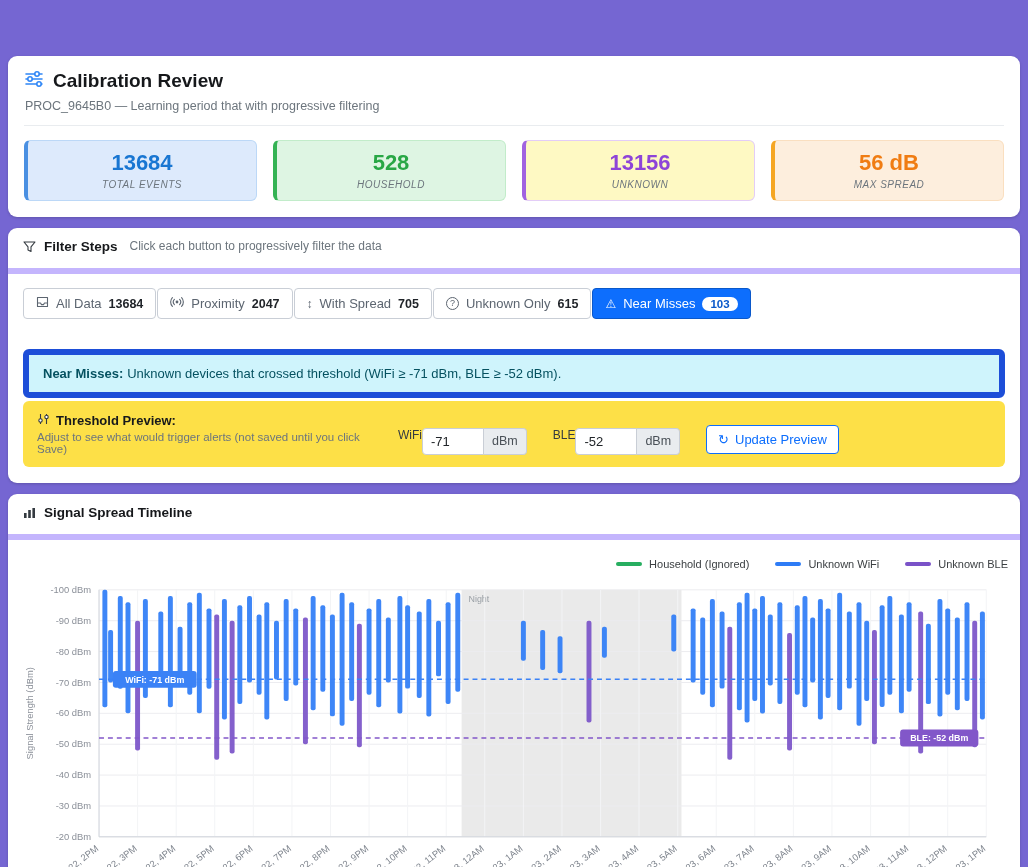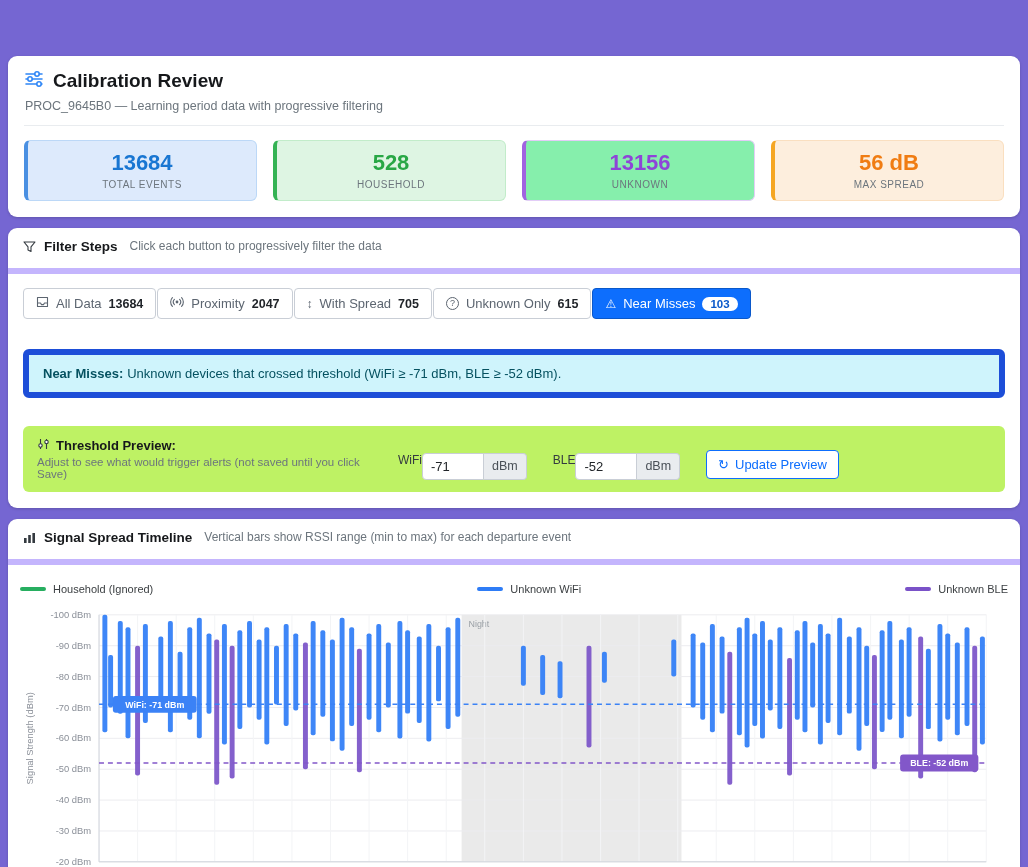--- a/index.html
+++ b/index.html
@@ -10,26 +10,26 @@
 
   
   .header-card { padding:14px 16px 16px 16px;margin-top:47px; }
   .title-row { display:flex; align-items:center; gap:9px; }
   .page-title { font-size:19px; font-weight:bold; color:#16181b; }
   .page-subtitle { font-size:12.5px; color:#6c757d; margin:7px 0 0 1px; }
   .divider { border:none; border-top:1px solid #e9ecef; margin:12px 0 14px 0; }
   .stats-row { display:flex; gap:16px; }
   .stat-card { flex:1; border-radius:6px; padding:9px 10px 10px 10px; text-align:center; border:1px solid transparent; border-left-width:4px; border-left-style:solid; }
   .stat-value { font-size:22px; font-weight:bold; }
-  .stat-label { font-size:10px; color:#6c757d; letter-spacing:.5px; margin-top:3px; }
+  .stat-label { font-size:10px; color:#6c757d; letter-spacing:.5px; margin-top:3px;font-style:italic; }
   .stat-blue   { background:#ddeafc; border-color:#bcd8f7; border-left-color:#4a90e2; }
   .stat-blue .stat-value { color:#1976d2; }
   .stat-green  { background:#def5e3; border-color:#c2ecca; border-left-color:#34b354; }
   .stat-green .stat-value { color:#28a745; }
-  .stat-purple { background:#86efac; border-color:#e3cdf7; border-left-color:#a163e0; }
+  .stat-purple { background:#fef9c3; border-color:#e3cdf7; border-left-color:#a163e0; }
   .stat-purple .stat-value { color:#8e44d8; }
   .stat-orange { background:#fdeedd; border-color:#fadfc0; border-left-color:#f5a623; }
   .stat-orange .stat-value { color:#f07c12; }
 
   
   .section-head { display:flex; gap:8px; padding:11px 15px; border-bottom:6px solid #c4b5fd; }
   .section-title { font-size:13.5px; font-weight:bold; color:#16181b; }
   .section-sub { font-size:12px; color:#6c757d; margin-left:4px; }
 
   
@@ -40,39 +40,39 @@
           font-family:"Liberation Sans",sans-serif; cursor:pointer; }
   .fbtn .fcount { font-weight:bold; color:#1f2328; font-size:12.5px; }
   .fbtn.active { background:#0d6efd; border-color:#0a58ca; color:#fff; }
   .fbtn.active .fcount { background:#fff; color:#0a58ca; border-radius:10px; padding:1px 8px; font-size:11.5px; }
   .uico { font-size:12px; line-height:1; }
   .qcirc { display:inline-flex; align-items:center; justify-content:center; width:13px; height:13px;
            border:1px solid currentColor; border-radius:50%; font-size:9px; line-height:1; }
   .info-banner { margin-top:30px; background:#cff4fc; border:6px solid #1d4ed8; border-radius:6px;
                  padding:11px 14px; font-size:13px; color:#055160; }
   .info-banner b { margin-right:4px; }
-  .threshold-box { margin-top:28px; background:#bef264; border-radius:6px; padding:12px 14px;
+  .threshold-box { margin-top:3px; background:#fde047; border-radius:6px; padding:12px 14px;
                    display:flex; align-items:flex-end; gap:26px; }
   .th-text { width:335px; }
   .th-title { font-size:13px; font-weight:bold; color:#16181b; display:flex; align-items:center; gap:6px; }
   .th-sub { font-size:11.5px; color:#6c757d; margin-top:3px; }
   .th-group { display:flex; flex-direction:row; }
   .th-label { font-size:12px; color:#343a40; margin-bottom:4px; }
   .igroup { display:flex; }
   .igroup input { width:62px; padding:5px 8px; font-size:13px; border:1px solid #c9ced6;
                   border-radius:4px 0 0 4px; font-family:"Liberation Sans",sans-serif; color:#212529; }
   .igroup .addon { padding:5px 8px; font-size:12.5px; color:#495057; background:#e9ecef;
                    border:1px solid #c9ced6; border-left:none; border-radius:0 4px 4px 0; }
   .update-btn { display:inline-flex; align-items:center; gap:6px; padding:6px 11px; background:#fff;
                 border:1px solid #0d6efd; color:#0d6efd; border-radius:4px; font-size:13px;
                 font-family:"Liberation Sans",sans-serif; cursor:pointer; margin-bottom:1px; }
 
   
   .chart-wrap { padding:10px 12px 6px 12px; }
-  .legend { display:flex; justify-content:space-between; gap:26px; padding:8px 0 4px 0; }
+  .legend { display:flex; justify-content:flex-end; gap:26px; padding:8px 0 4px 0; }
   .legend-item { display:flex; align-items:center; gap:7px; font-size:11px; color:#3c4043; }
   .legend-swatch { width:26px; height:4px; border-radius:2px; background:#999; display:inline-block; }
   #timeline-svg { width:100%; display:block; }
   #timeline-svg text { font-family:"Liberation Sans",sans-serif; }
 
   .peek-strip { height:9px; background:#eef5fd; border-radius:9px 9px 0 0; box-shadow:0 1px 3px rgba(0,0,0,.18); }
 </style>
 </head>
 <body>
 
@@ -85,21 +85,21 @@
           <g stroke="#2f86f6" stroke-width="1.6" stroke-linecap="round">
             <path d="M2 4 h16 M2 9 h16 M2 14 h16" fill="none"></path>
           </g>
           <circle cx="13" cy="4" r="2.2" fill="#fff" stroke="#2f86f6" stroke-width="1.6"></circle>
           <circle cx="6" cy="9" r="2.2" fill="#fff" stroke="#2f86f6" stroke-width="1.6"></circle>
           <circle cx="15" cy="14" r="2.2" fill="#fff" stroke="#2f86f6" stroke-width="1.6"></circle>
         </svg>
       </span>
       <span class="page-title">Calibration Review</span>
     </div>
-    <div class="page-subtitle">PROC_9645B0 — Learning period data with progressive filtering</div>
+    <div class="page-subtitle">PROC_9645B0 — Learning period that with progressive filtering</div>
     <hr class="divider">
     <div class="stats-row">
       <div class="stat-card stat-blue">
         <div class="stat-value">13684</div>
         <div class="stat-label">TOTAL EVENTS</div>
       </div>
       <div class="stat-card stat-green">
         <div class="stat-value">528</div>
         <div class="stat-label">HOUSEHOLD</div>
       </div>
@@ -205,21 +205,20 @@
   <div class="card">
     <div class="section-head">
       <span>
         <svg width="13" height="12" viewBox="0 0 13 12">
           <rect x="1" y="6" width="2.6" height="5" fill="#343a40"></rect>
           <rect x="5.2" y="3" width="2.6" height="8" fill="#343a40"></rect>
           <rect x="9.4" y="1" width="2.6" height="10" fill="#343a40"></rect>
         </svg>
       </span>
       <span class="section-title">Signal Spread Timeline</span>
-      <span class="section-sub">Vertical bars show RSSI range (min to max) for each departure event</span>
     </div>
     <div class="chart-wrap">
       <div class="legend">
         <div class="legend-item">
           <span class="legend-swatch" style="background: rgb(39, 174, 96);"></span>
           <span>Household (Ignored)</span>
         </div>
         <div class="legend-item">
           <span class="legend-swatch" style="background: rgb(46, 124, 246);"></span>
           <span>Unknown WiFi</span>

